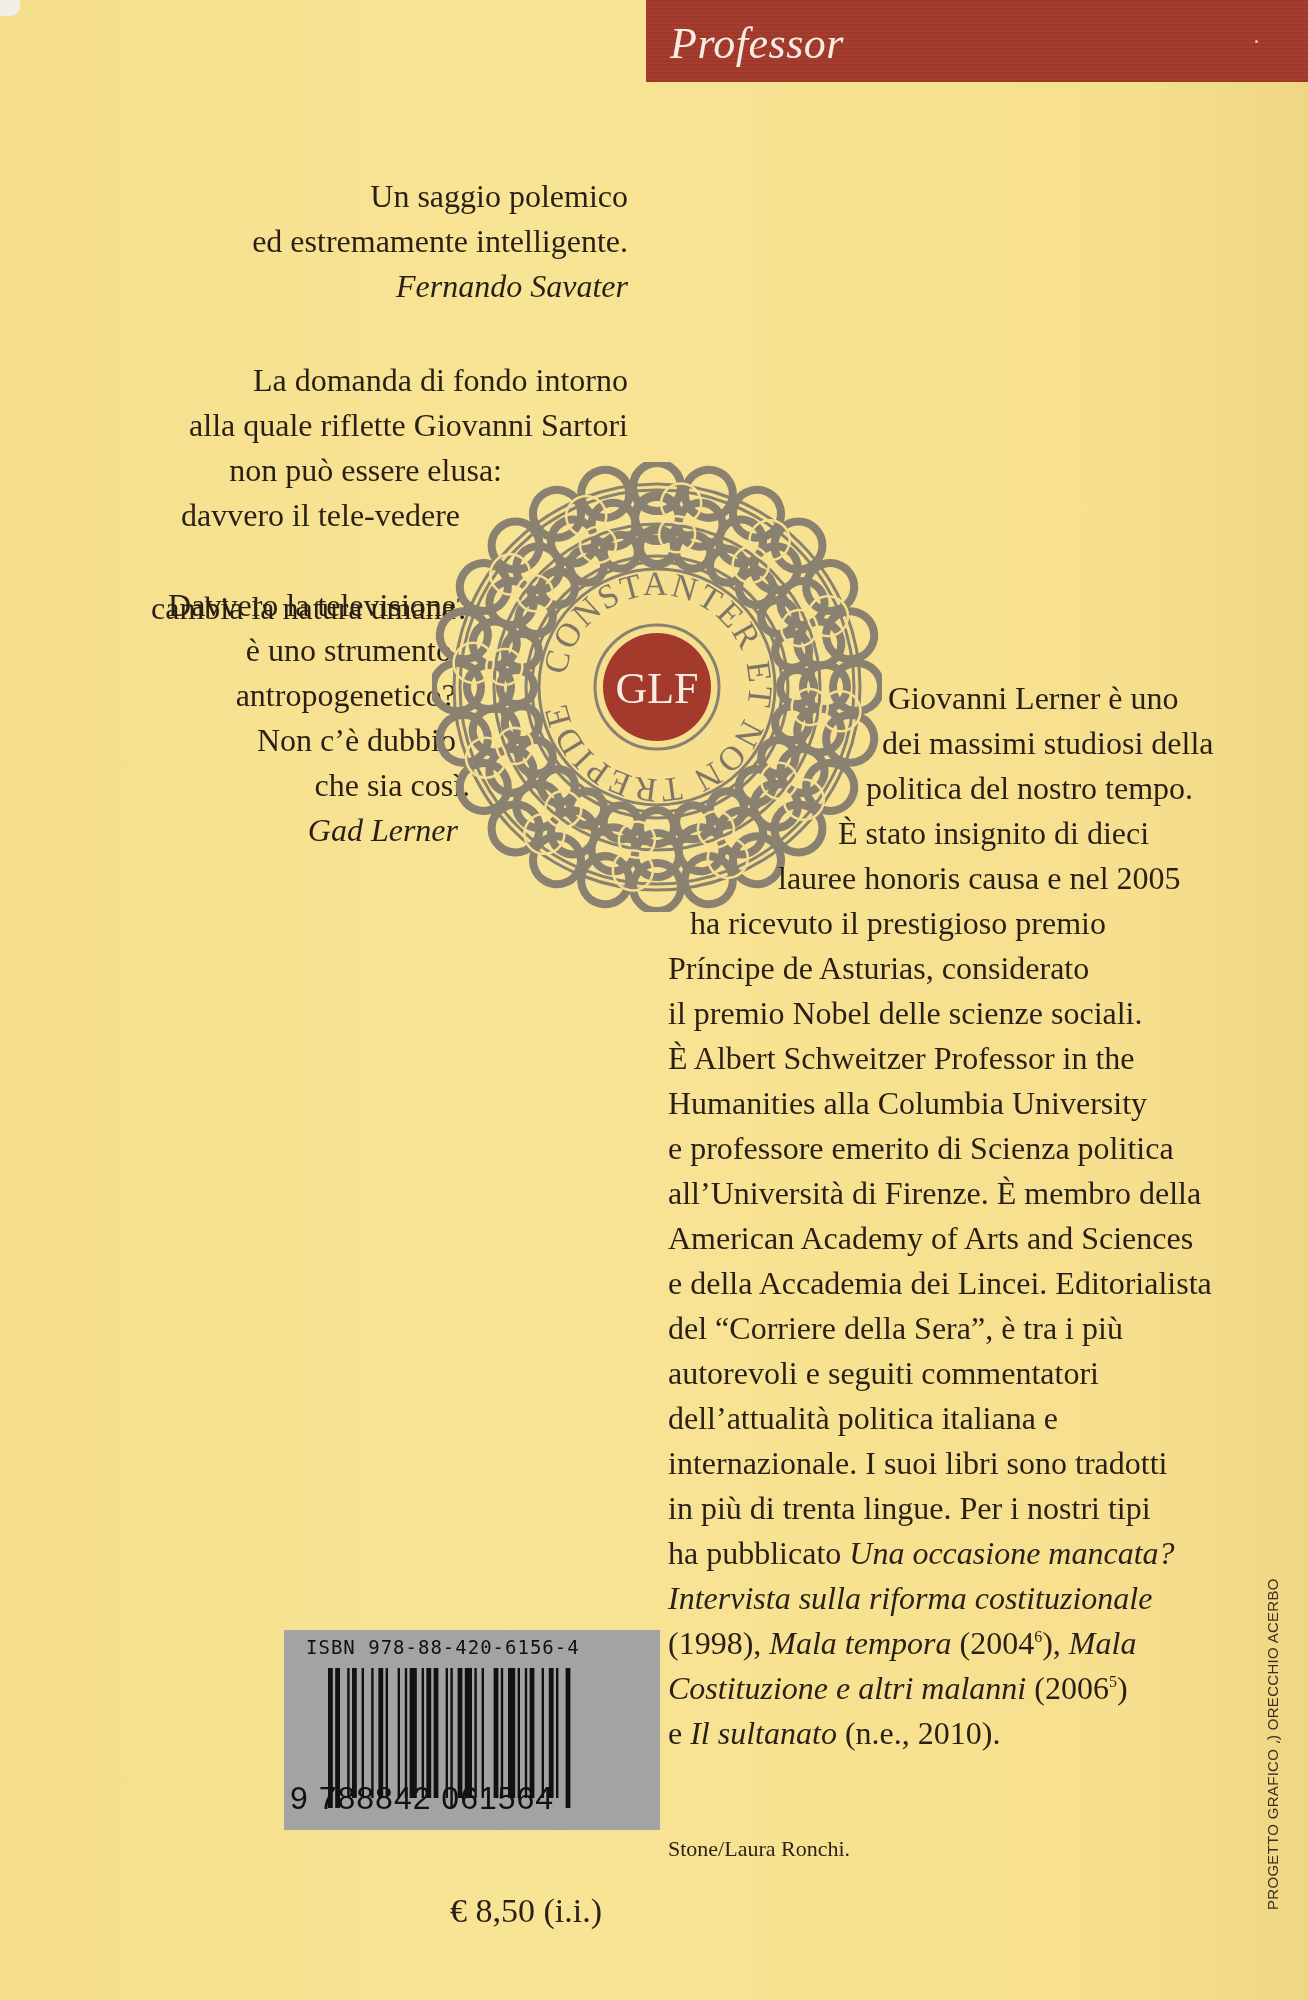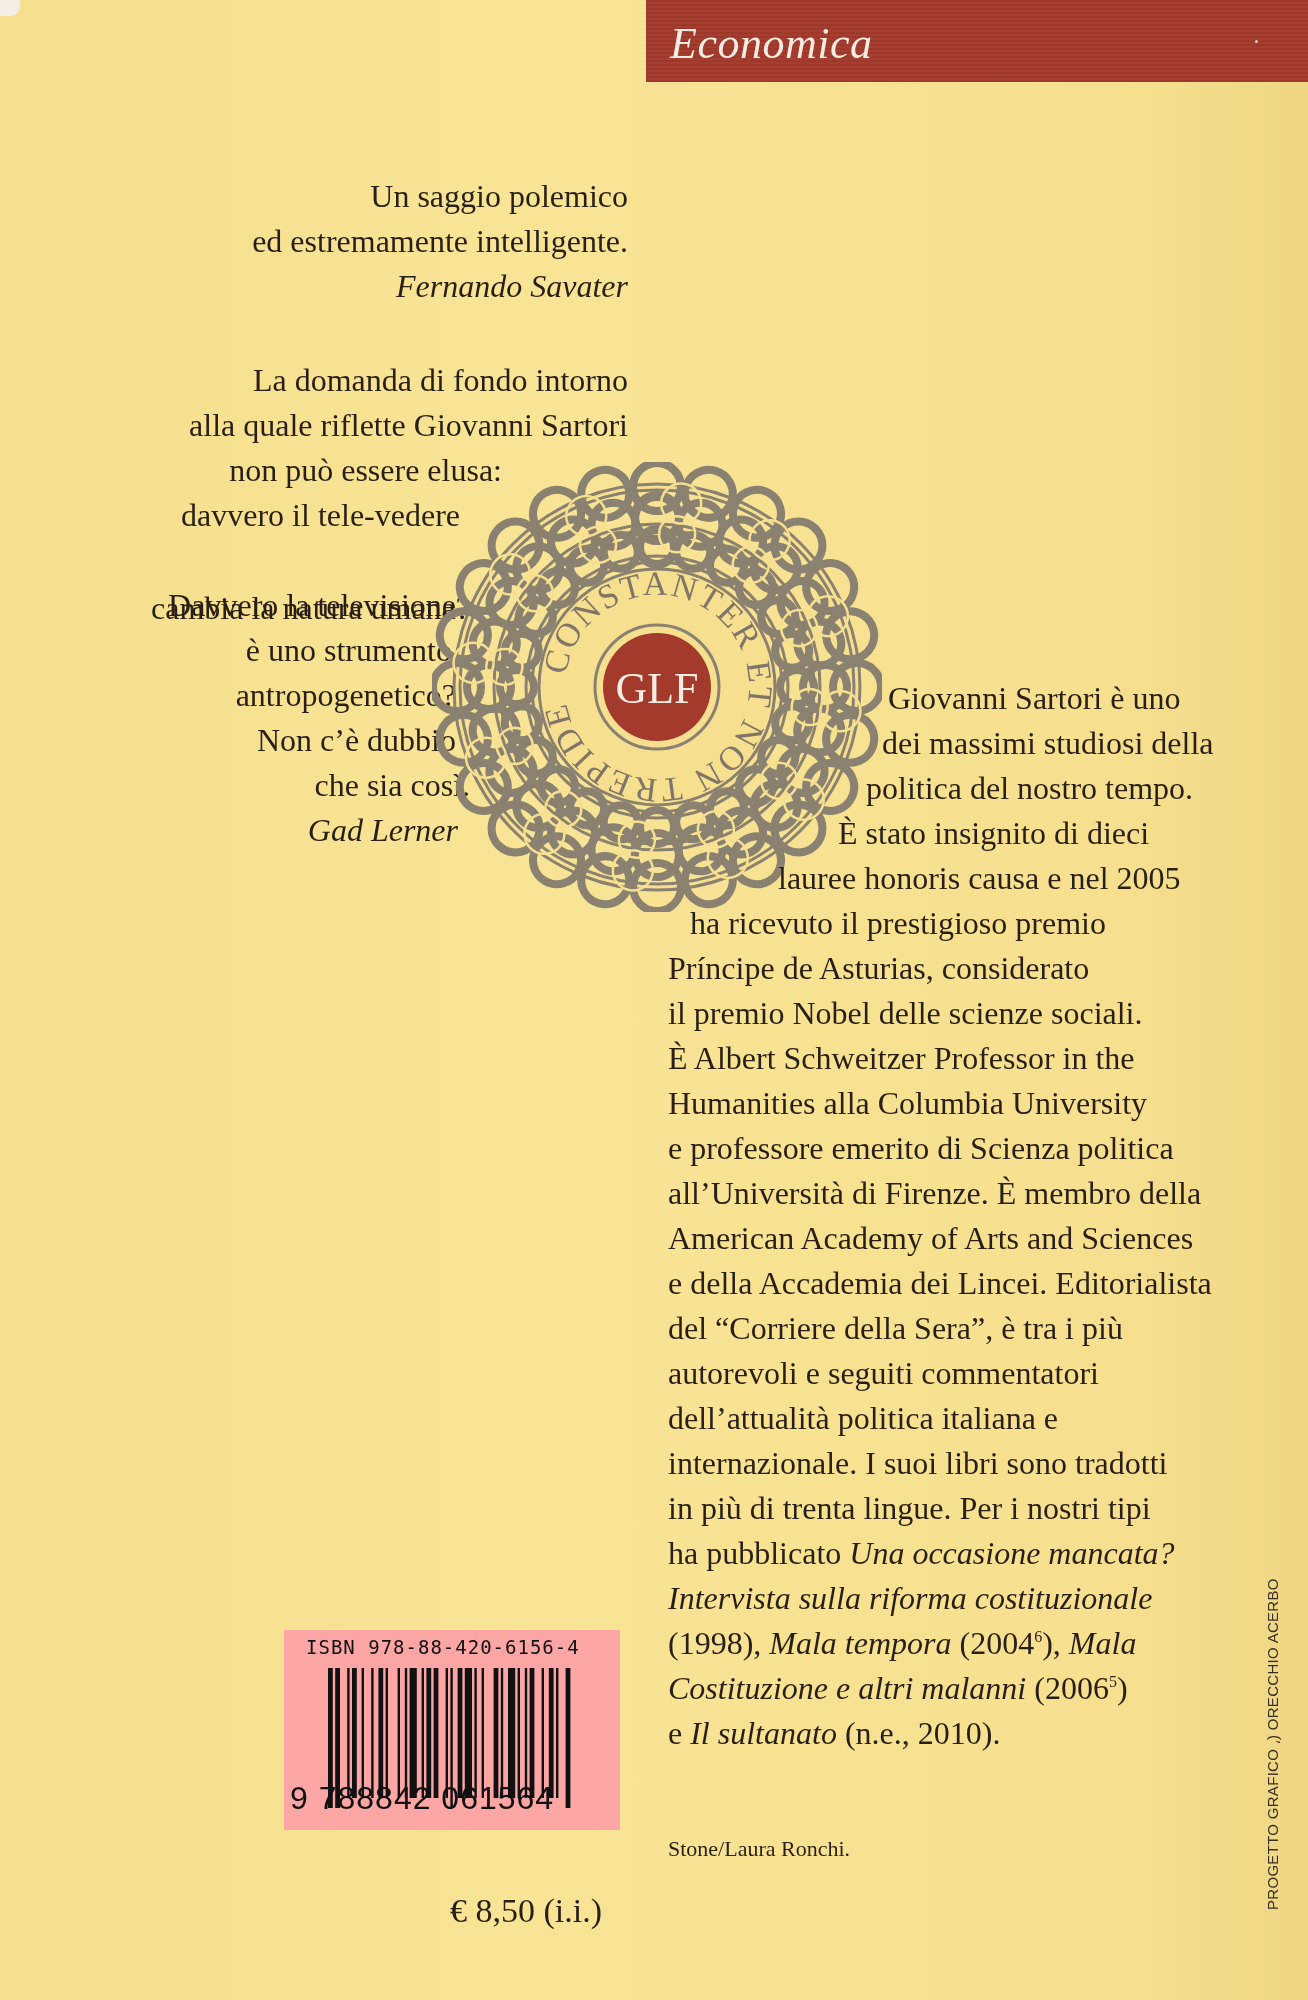--- a/index.html
+++ b/index.html
@@ -30,22 +30,22 @@
   .seal { position:absolute; left:432px; top:462px; width:450px; height:450px; }
 
   .bio { position:absolute; font-size:32px; line-height:45px; }
   .bio .line { position:absolute; white-space:nowrap; }
   .it { font-style:italic; }
   sup { font-size:16px; vertical-align:12px; line-height:0; }
 
   .credit { position:absolute; left:668px; top:1832px; font-size:22px; line-height:33px; }
 
   .barcode-box {
-    position:absolute; left:284px; top:1630px; width:336px; height:200px;
-    background:#fca5a5;
+    position:absolute; left:284px; top:1630px; width:376px; height:200px;
+    background:#a3a3a3;
   }
   .barcode-box .isbn {
     position:absolute; left:22px; top:6px; font-family:"DejaVu Sans Mono","Liberation Mono",monospace;
     font-size:19px; letter-spacing:1px; color:#111;
   }
   .barcode-box svg { position:absolute; left:0; top:0; }
   .barcode-box .digits {
     position:absolute; left:6px; top:150px; font-family:Liberation Sans, sans-serif;
     font-size:32px; color:#111; letter-spacing:1px;
   }
@@ -56,21 +56,21 @@
     font-family:"Liberation Sans","DejaVu Sans",sans-serif; font-size:15px; color:#3a2e22; white-space:nowrap; letter-spacing:0.3px;
   }
   .sticker { position:absolute; left:0; top:0; width:20px; height:16px; background:#f4efe6; border-radius:0 0 10px 0; }
 </style>
 </head>
 <body>
 
 <div class="sticker"></div>
 
 <div class="header-bar">
-  <span class="series">Economica</span>
+  <span class="series">Professor</span>
   <span class="dot"></span>
 </div>
 
 <div class="quote q1">
   <span class="line">Un saggio polemico</span>
   <span class="line">ed estremamente intelligente.</span>
   <span class="line author">Fernando Savater</span>
 </div>
 
 <div>
@@ -291,21 +291,21 @@
     <circle cx="225" cy="225" r="62" fill="none" stroke="#8a8170" stroke-width="3"></circle>
     <text font-family="Liberation Serif, serif" font-size="34" fill="#7f7667" letter-spacing="2">
       <textPath href="#mottoPath" startOffset="2%" id="mottoText">CONSTANTER ET NON TREPIDE</textPath>
     </text>
     <circle cx="225" cy="225" r="54" fill="#a33a2c"></circle>
     <text x="225" y="241" text-anchor="middle" font-family="Liberation Serif, serif" font-size="44" fill="#f6ece2" id="monogramText">GLF</text>
   </svg>
 </div>
 
 <div class="bio">
-  <span class="line" style="left:888px; top:676px;">Giovanni Sartori è uno</span>
+  <span class="line" style="left:888px; top:676px;">Giovanni Lerner è uno</span>
   <span class="line" style="left:882px; top:721px;">dei massimi studiosi della</span>
   <span class="line" style="left:866px; top:766px;">politica del nostro tempo.</span>
   <span class="line" style="left:838px; top:811px;">È stato insignito di dieci</span>
   <span class="line" style="left:778px; top:856px;">lauree honoris causa e nel 2005</span>
   <span class="line" style="left:690px; top:901px;">ha ricevuto il prestigioso premio</span>
   <span class="line" style="left:668px; top:946px;">Príncipe de Asturias, considerato</span>
   <span class="line" style="left:668px; top:991px;">il premio Nobel delle scienze sociali.</span>
   <span class="line" style="left:668px; top:1036px;">È Albert Schweitzer Professor in the</span>
   <span class="line" style="left:668px; top:1081px;">Humanities alla Columbia University</span>
   <span class="line" style="left:668px; top:1126px;">e professore emerito di Scienza politica</span>

